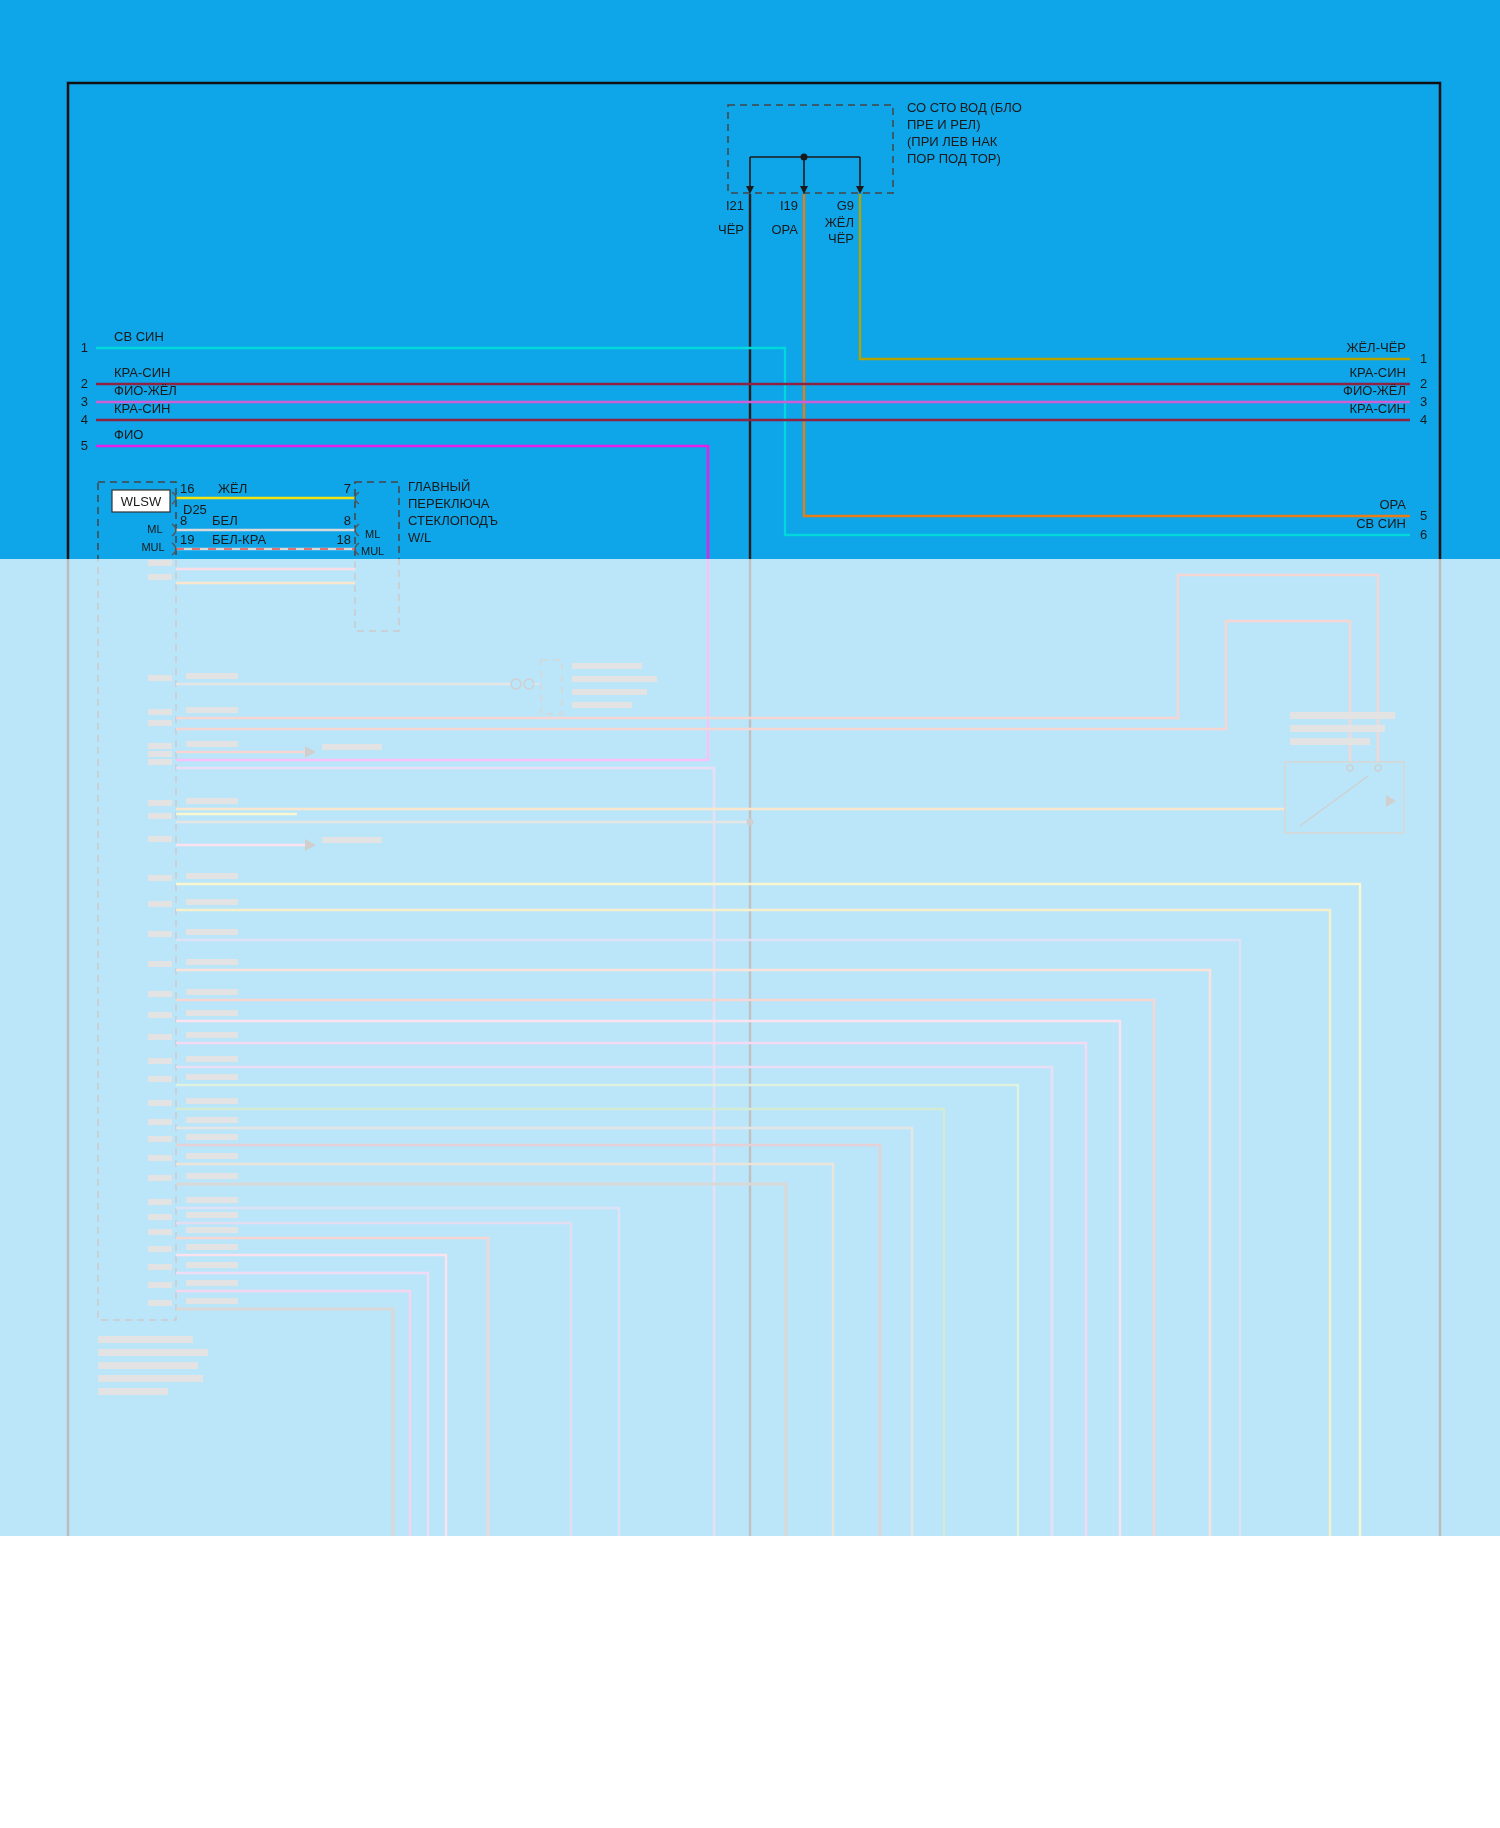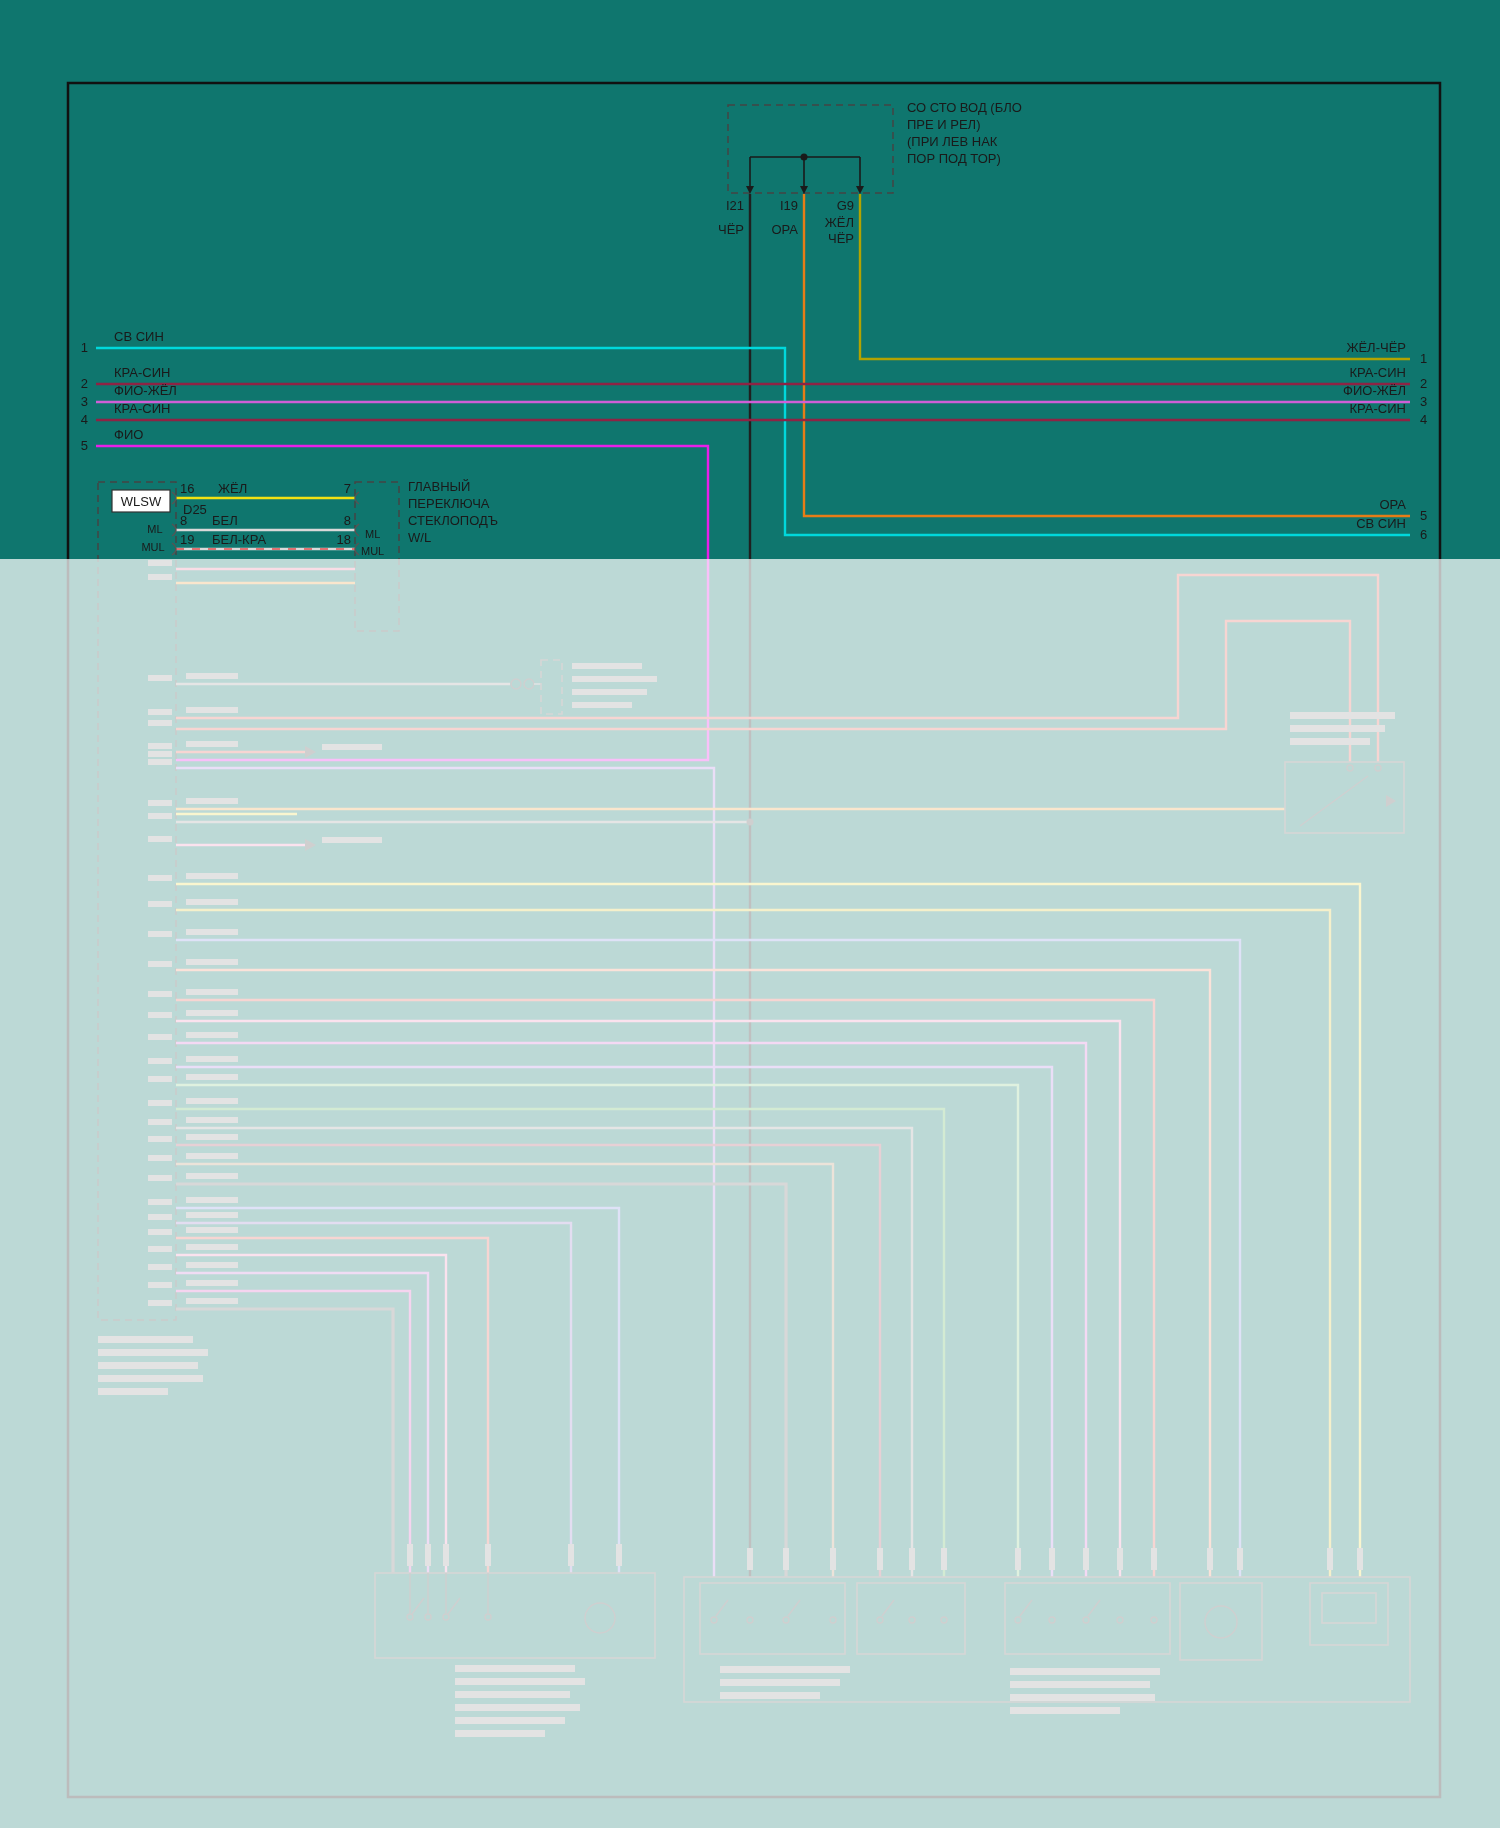--- a/index.html
+++ b/index.html
@@ -1,16 +1,16 @@
 <!DOCTYPE html>
 <html style="--black: #1f1f1f; --cyan: #00d8dc; --darkred: #8e2344; --fioyel: #cf5fd6; --fio: #e81fe8; --orange: #e67d17; --olive: #b3a300; --yellow: #f2e213; --whitewire: #d9d9d9; --redstripe: #e05050; --fpink: #ee86a6; --forange: #eca44e; --fred: #e3685e; --fsalmon: #f09878; --fgray: #a3a3a3; --fdgray: #737373; --fyellow: #eedd55; --fyellow2: #d9c944; --fblue: #8b97e0; --fpink2: #f098c0; --fmagenta: #d878d8; --fviolet: #b28ae2; --fgreen: #8ecc8e; --fgreen2: #63b863; --fmauve: #aa5868; --fbrown: #bb9977; --fpurple: #9a86cc; --forchid: #c983d6; --fmagenta2: #da64c4; --boxgray: #6e6e6e;"><head>
 <meta charset="utf-8">
 <style>
   html,body{margin:0;padding:0;background:#fff}
-  .stage{position:relative;width:1500px;height:1828px;background:#0f766e;overflow:hidden;
+  .stage{position:relative;width:1500px;height:1536px;background:#0ea5e9;overflow:hidden;
          font-family:"Liberation Sans",sans-serif}
   svg{position:absolute;left:0;top:0}
   svg text{font-family:"Liberation Sans",sans-serif;font-size:13px;fill:#1a1a1a}
   svg text.small{font-size:11px}
   .wire{fill:none;stroke-width:2.4;stroke-linecap:butt;stroke-linejoin:miter}
   .thin{stroke-width:1.4}
   .thick{stroke-width:3.2}
   .box{fill:none;stroke:#444;stroke-width:1.5}
   .dashed{stroke-dasharray:7 5}
   .fbox{fill:none;stroke:var(--boxgray);stroke-width:1.6}

